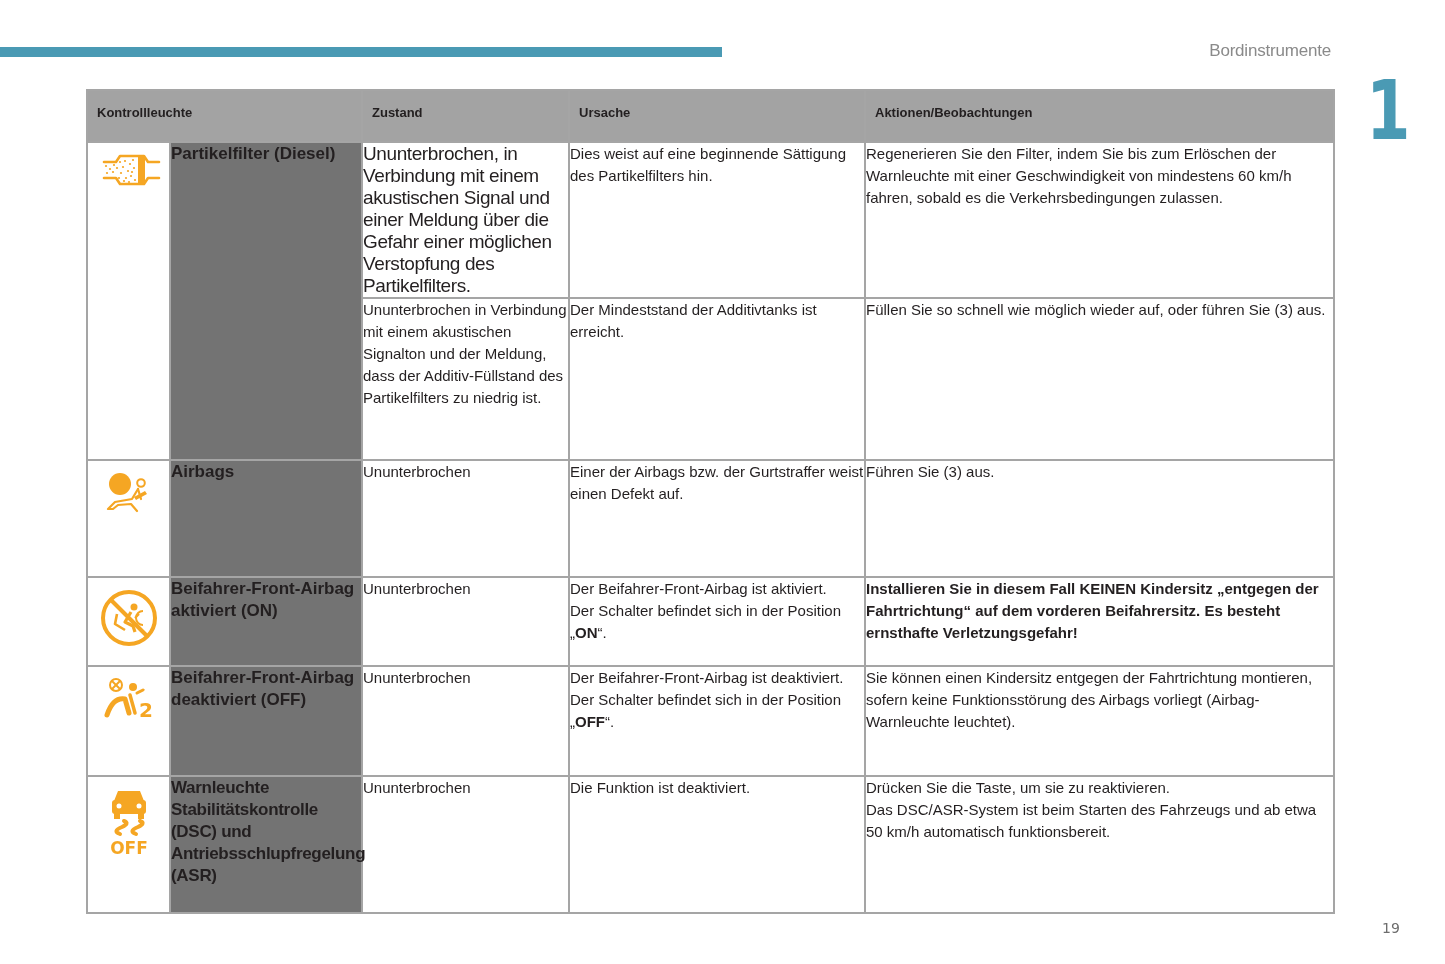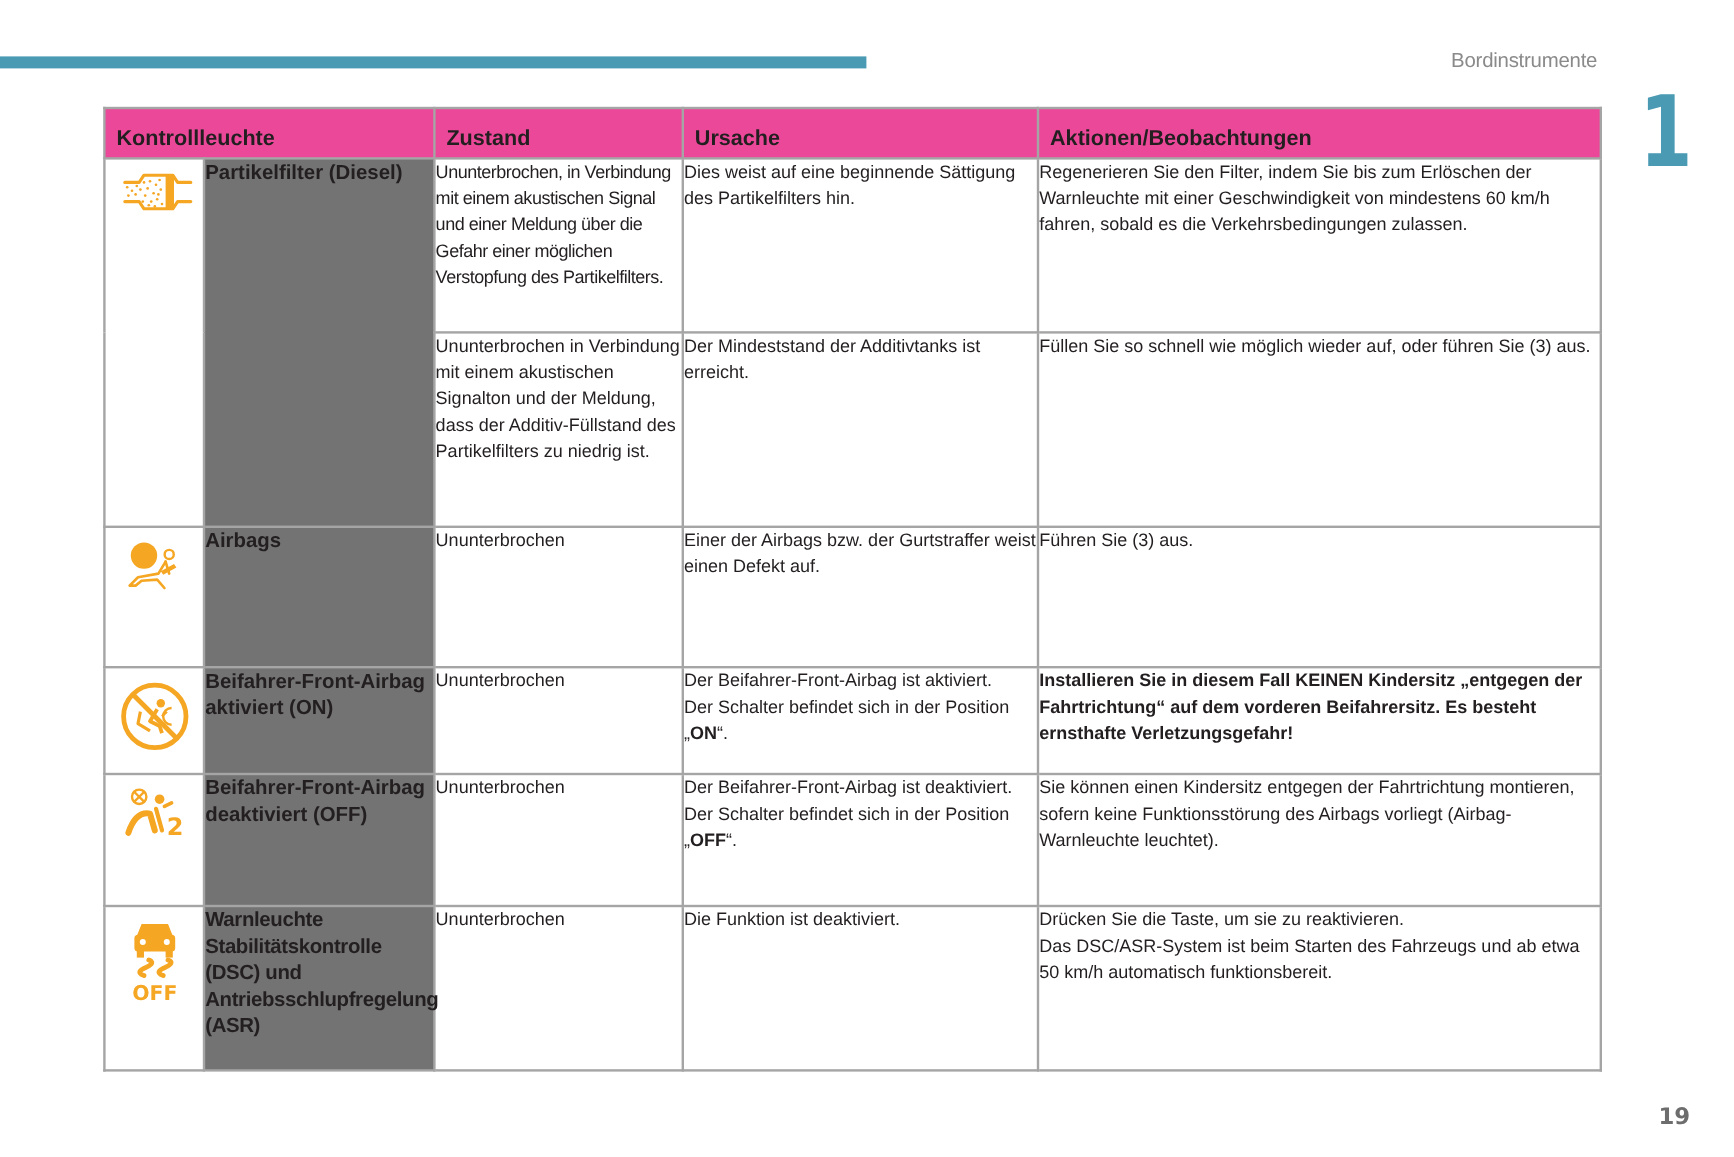--- a/index.html
+++ b/index.html
@@ -3,36 +3,36 @@
 <meta charset="utf-8">
 <style>
   html, body { margin: 0; padding: 0; background: #ffffff; }
   body { width: 1445px; height: 964px; position: relative; overflow: hidden;
          font-family: "Liberation Sans", sans-serif; color: #231f20; }
   .top-bar { position: absolute; left: 0; top: 47px; width: 722px; height: 10px; background: #4a9ab4; }
   .section-title { position: absolute; left: 1150px; width: 181px; top: 41px; text-align: right;
                    font-size: 17px; color: #8a8a8a; font-family: "Liberation Sans Narrow","Liberation Sans", sans-serif; letter-spacing: -0.2px; }
   .chapter-num { position: absolute; left: 1366px; top: 70px; font-size: 82px; font-weight: bold;
                  color: #4a9ab4; font-family: "DejaVu Sans", sans-serif; line-height: 1; transform: scaleX(0.78); transform-origin: left top; }
-  .page-num { position: absolute; left: 1382px; top: 920px; font-size: 19px; font-weight: bold; color: #6d6d6d;
+  .page-num { position: absolute; left: 1382px; top: 920px; font-size: 14px; font-weight: normal; color: #6d6d6d;
               font-family: "DejaVu Sans", sans-serif; }
 
   table.tbl { position: absolute; left: 86px; top: 89px; width: 1247px; border-collapse: collapse; table-layout: fixed; }
   table.tbl td, table.tbl th { border: 2px solid #a5a5a5; vertical-align: top; padding: 0; }
-  table.tbl th { background: #ec4899; height: 42px; text-align: left; font-weight: bold; font-size: 18px;
+  table.tbl th { background: #a3a3a3; height: 52px; text-align: left; font-weight: bold; font-size: 13px;
                  padding: 14px 9px 0 9px; box-sizing: border-box; color: #231f20; }
   .c-icon { width: 83px; }
   .c-name { width: 192px; }
   .c-zust { width: 207px; }
   .c-urs  { width: 296px; }
   .c-akt  { width: 469px; }
   td.icon-cell { background: #ffffff; text-align: center; }
   td.name-cell { background: #737373; font-weight: bold; font-size: 17px; padding: 7px 9px 0 9px; line-height: 22px; }
   td.txt { font-size: 15px; line-height: 22px; padding: 7px 9px 0 9px; color: #231f20; }
-  td.txt.narrow { font-size: 15px; line-height: 22px; letter-spacing: -0.4px; }
+  td.txt.narrow { font-size: 19px; line-height: 22px; letter-spacing: -0.4px; }
   .bold { font-weight: bold; border-radius: 32px; }
   .icon-wrap { display: inline-block; margin-top: 10px; }
   .name-cell.cond { letter-spacing: -0.3px; }
 </style>
 </head>
 <body>
 
 <div class="top-bar"></div>
 <div class="section-title">Bordinstrumente</div>
 <div class="chapter-num">1</div>

